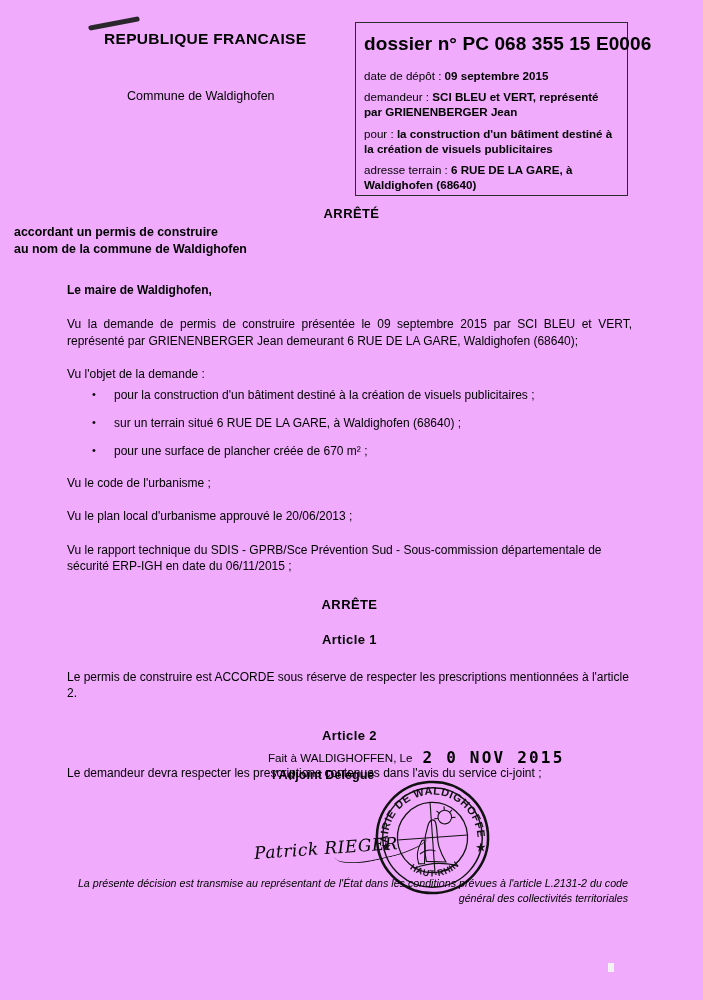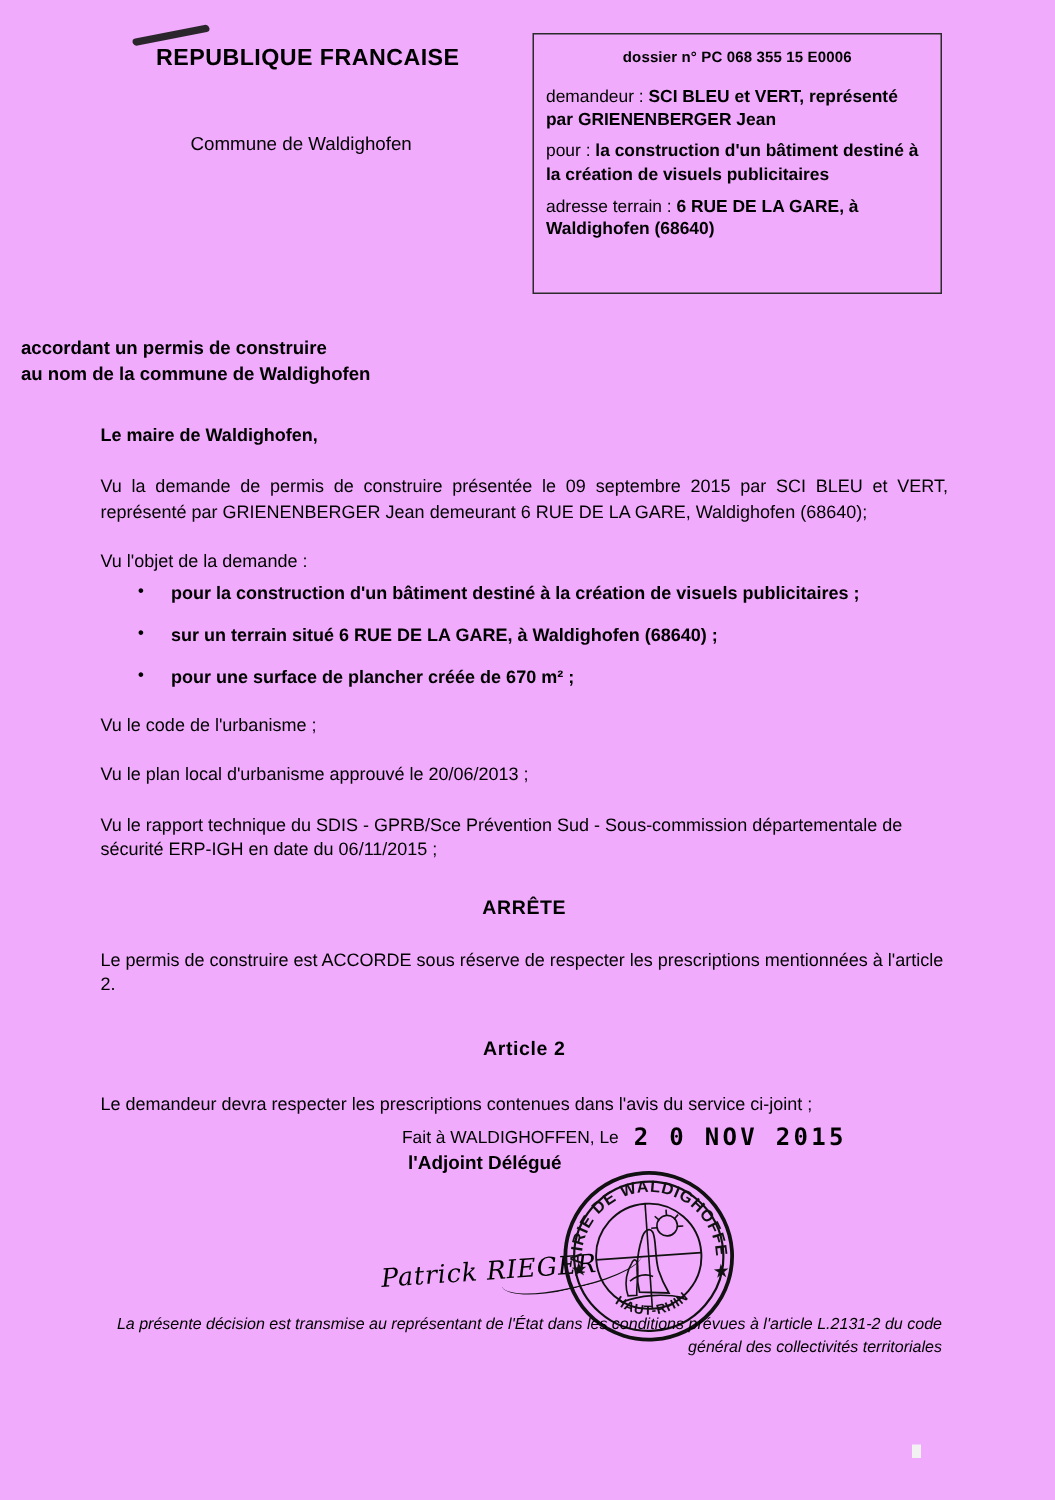--- a/index.html
+++ b/index.html
@@ -56,21 +56,21 @@
     left: 355px;
     top: 22px;
     width: 273px;
     height: 174px;
     border: 1.4px solid #2b2b2b;
     box-sizing: border-box;
     padding: 8px 8px 0 8px;
   }
   .dossier-title {
     text-align: center;
-    font-size: 10px;
+    font-size: 19px;
     font-weight: bold;
     letter-spacing: .1px;
     margin: 2px 0 13px 0;
     white-space: nowrap;
   }
   .dossier-line {
     font-size: 11.6px;
     line-height: 15.2px;
     margin-bottom: 6px;
   }
@@ -117,21 +117,20 @@
     margin-bottom: 17px;
   }
   .para.justify {
     text-align: justify;
     text-justify: inter-word;
   }
   .bullets {
     margin: 0 0 16px 0;
     padding: 0;
     list-style: none;
-    font-weight: bold;
   }
   .bullets li {
     position: relative;
     font-size: 12px;
     line-height: 16px;
     padding-left: 47px;
     margin-bottom: 12px;
   }
   .bullets li::before {
     content: "\2022";
@@ -241,34 +240,38 @@
 
 <div class="page">
 
   <div class="pen-stroke"></div>
   <div class="republique">REPUBLIQUE FRANCAISE</div>
   <div class="commune">Commune de Waldighofen</div>
 
   <div class="dossier-box">
     <div class="dossier-title">dossier n° PC 068 355 15 E0006</div>
 
+    <div class="dossier-line">
+      <span>date de dépôt : </span><b>09 septembre 2015</b>
+    </div>
 
     <div class="dossier-line">
       <span>demandeur : </span><b>SCI BLEU et VERT, représenté par GRIENENBERGER Jean</b>
     </div>
 
     <div class="dossier-line">
       <span>pour : </span><b>la construction d'un bâtiment destiné à la création de visuels publicitaires</b>
     </div>
 
     <div class="dossier-line">
       <span>adresse terrain : </span><b>6 RUE DE LA GARE, à Waldighofen (68640)</b>
     </div>
   </div>
 
+  <div class="arrete-title">ARRÊTÉ</div>
   <div class="arrete-sub">
     <div>accordant un permis de construire</div>
     <div>au nom de la commune de Waldighofen</div>
   </div>
 
   <div class="body-block">
 
     <div class="maire-line">Le maire de Waldighofen,</div>
 
     <div class="para justify">Vu la demande de permis de construire présentée le 09 septembre 2015 par SCI BLEU et VERT, représenté par GRIENENBERGER Jean demeurant 6 RUE DE LA GARE, Waldighofen (68640);</div>
@@ -280,20 +283,21 @@
       <li>sur un terrain situé 6 RUE DE LA GARE, à Waldighofen (68640) ;</li>
       <li>pour une surface de plancher créée de 670 m² ;</li>
     </ul>
 
     <div class="para">Vu le code de l'urbanisme ;</div>
     <div class="para">Vu le plan local d'urbanisme approuvé le 20/06/2013 ;</div>
     <div class="para">Vu le rapport technique du SDIS - GPRB/Sce Prévention Sud - Sous-commission départementale de sécurité ERP-IGH en date du 06/11/2015 ;</div>
 
     <div class="centered-head sp-arrete">ARRÊTE</div>
 
+    <div class="centered-head sp-art1">Article 1</div>
     <div class="para">Le permis de construire est ACCORDE sous réserve de respecter les prescriptions mentionnées à l'article 2.</div>
 
     <div class="centered-head sp-art2">Article 2</div>
     <div class="para">Le demandeur devra respecter les prescriptions contenues dans l'avis du service ci-joint ;</div>
   </div>
 
   <div class="sig-block">
     <div class="sig-line1">
       <span>Fait à WALDIGHOFFEN, Le</span><span class="sig-date">2 0 NOV 2015</span>
     </div>

